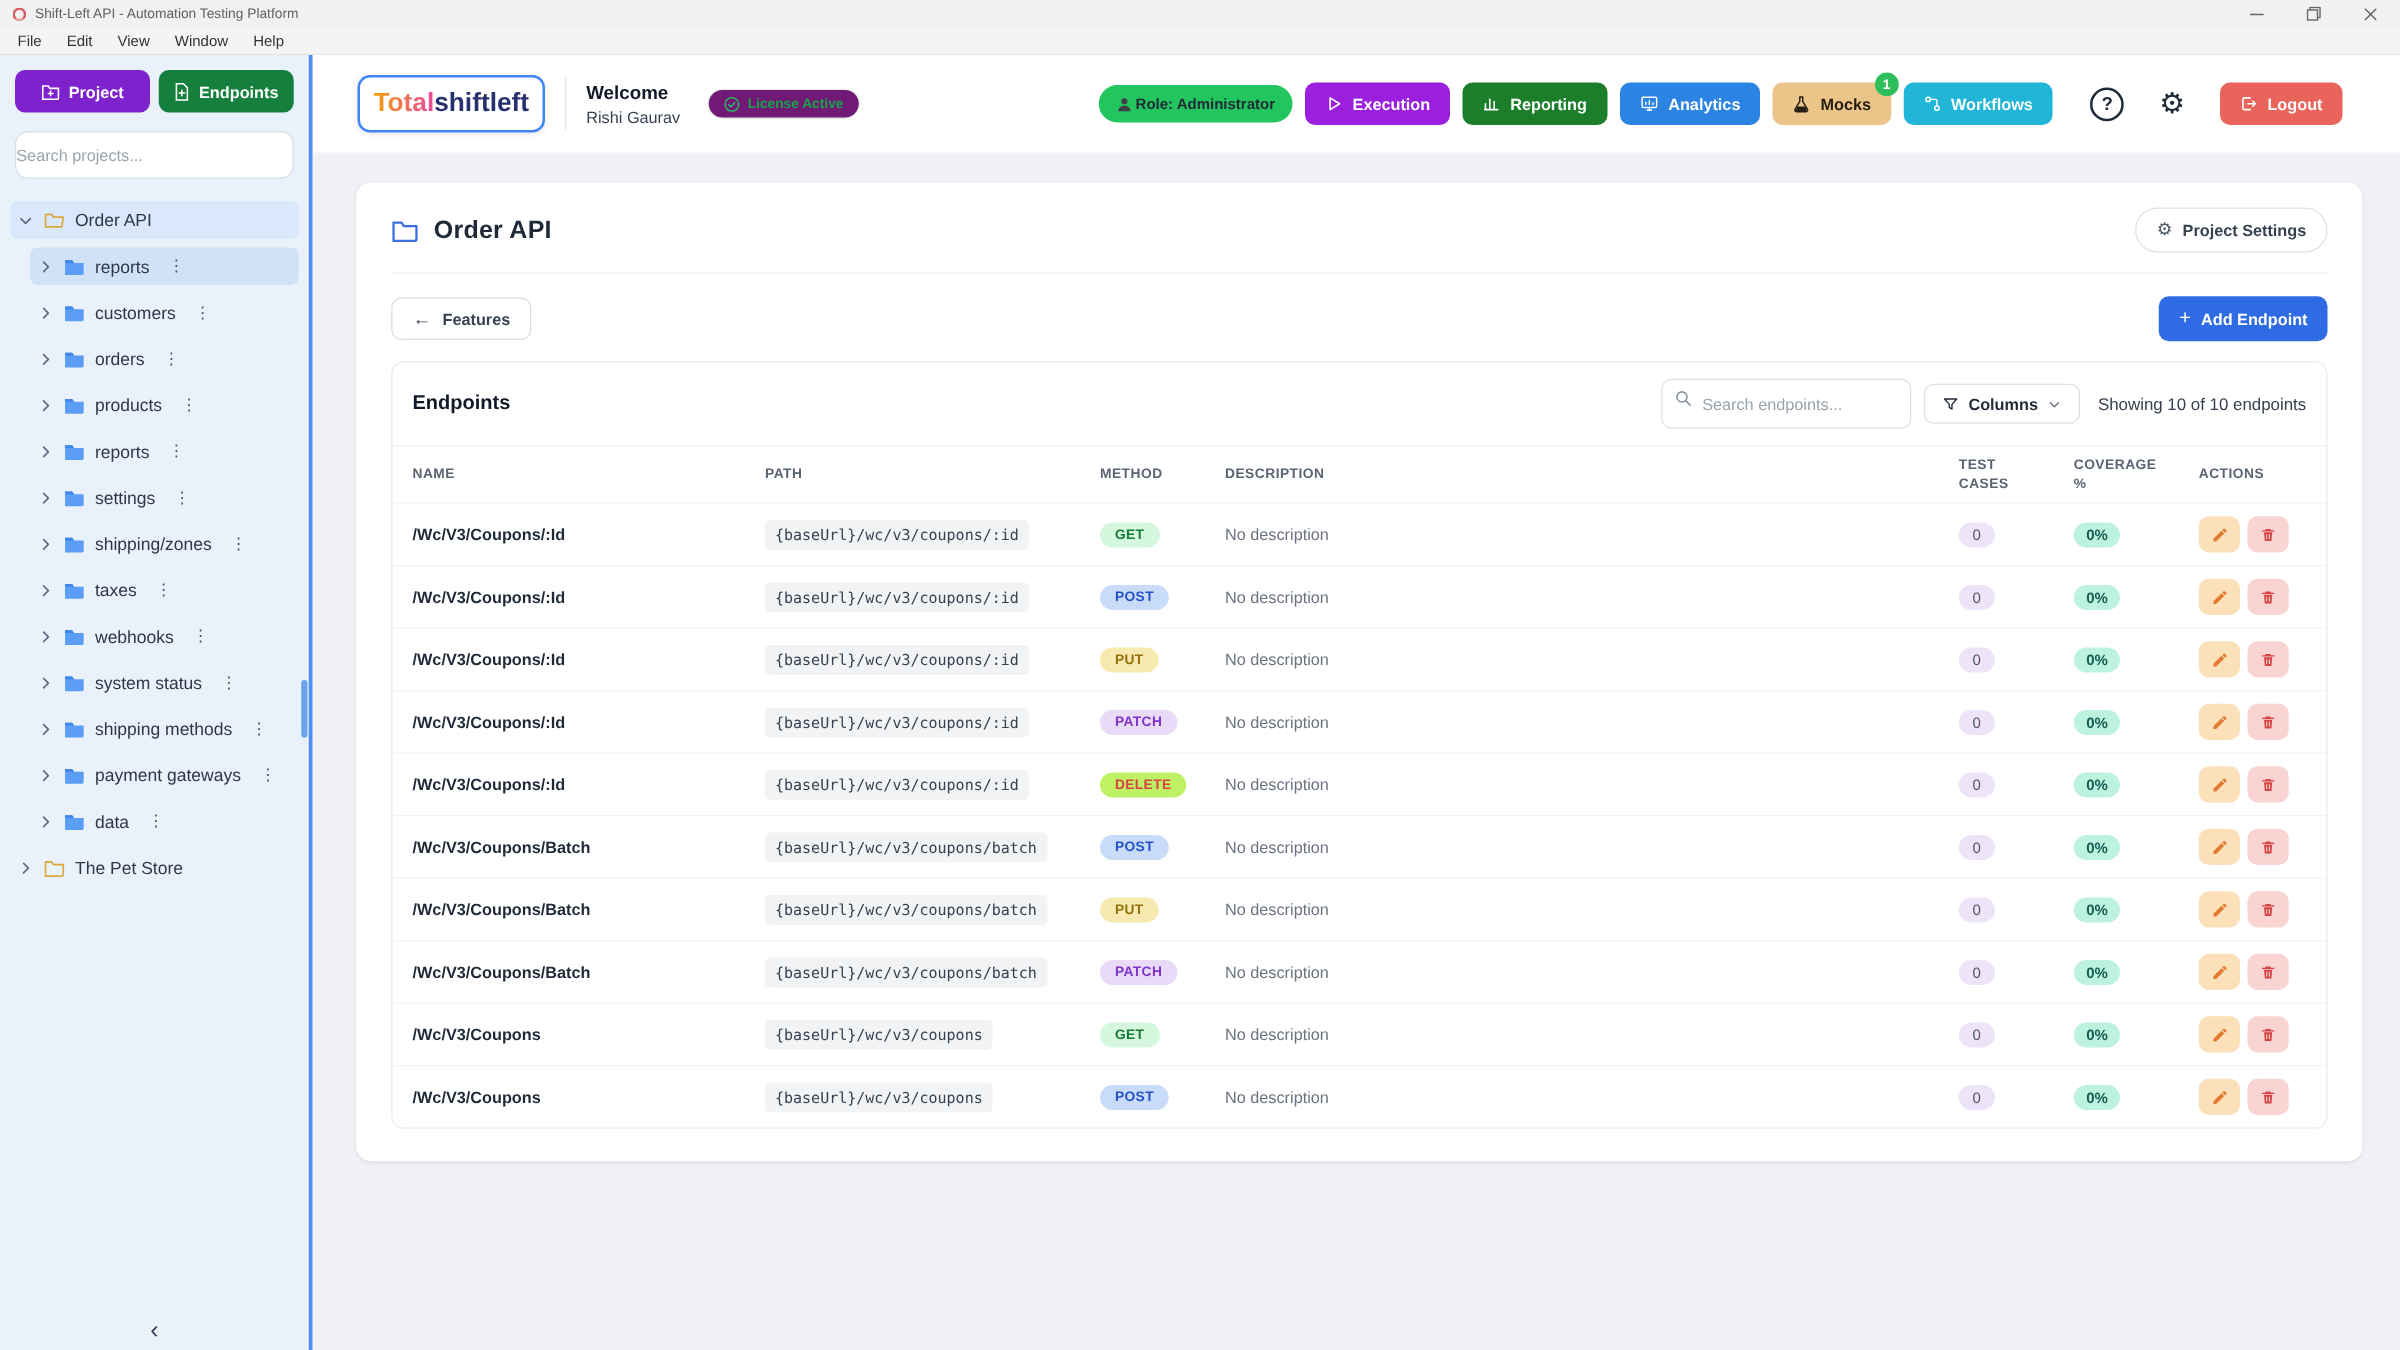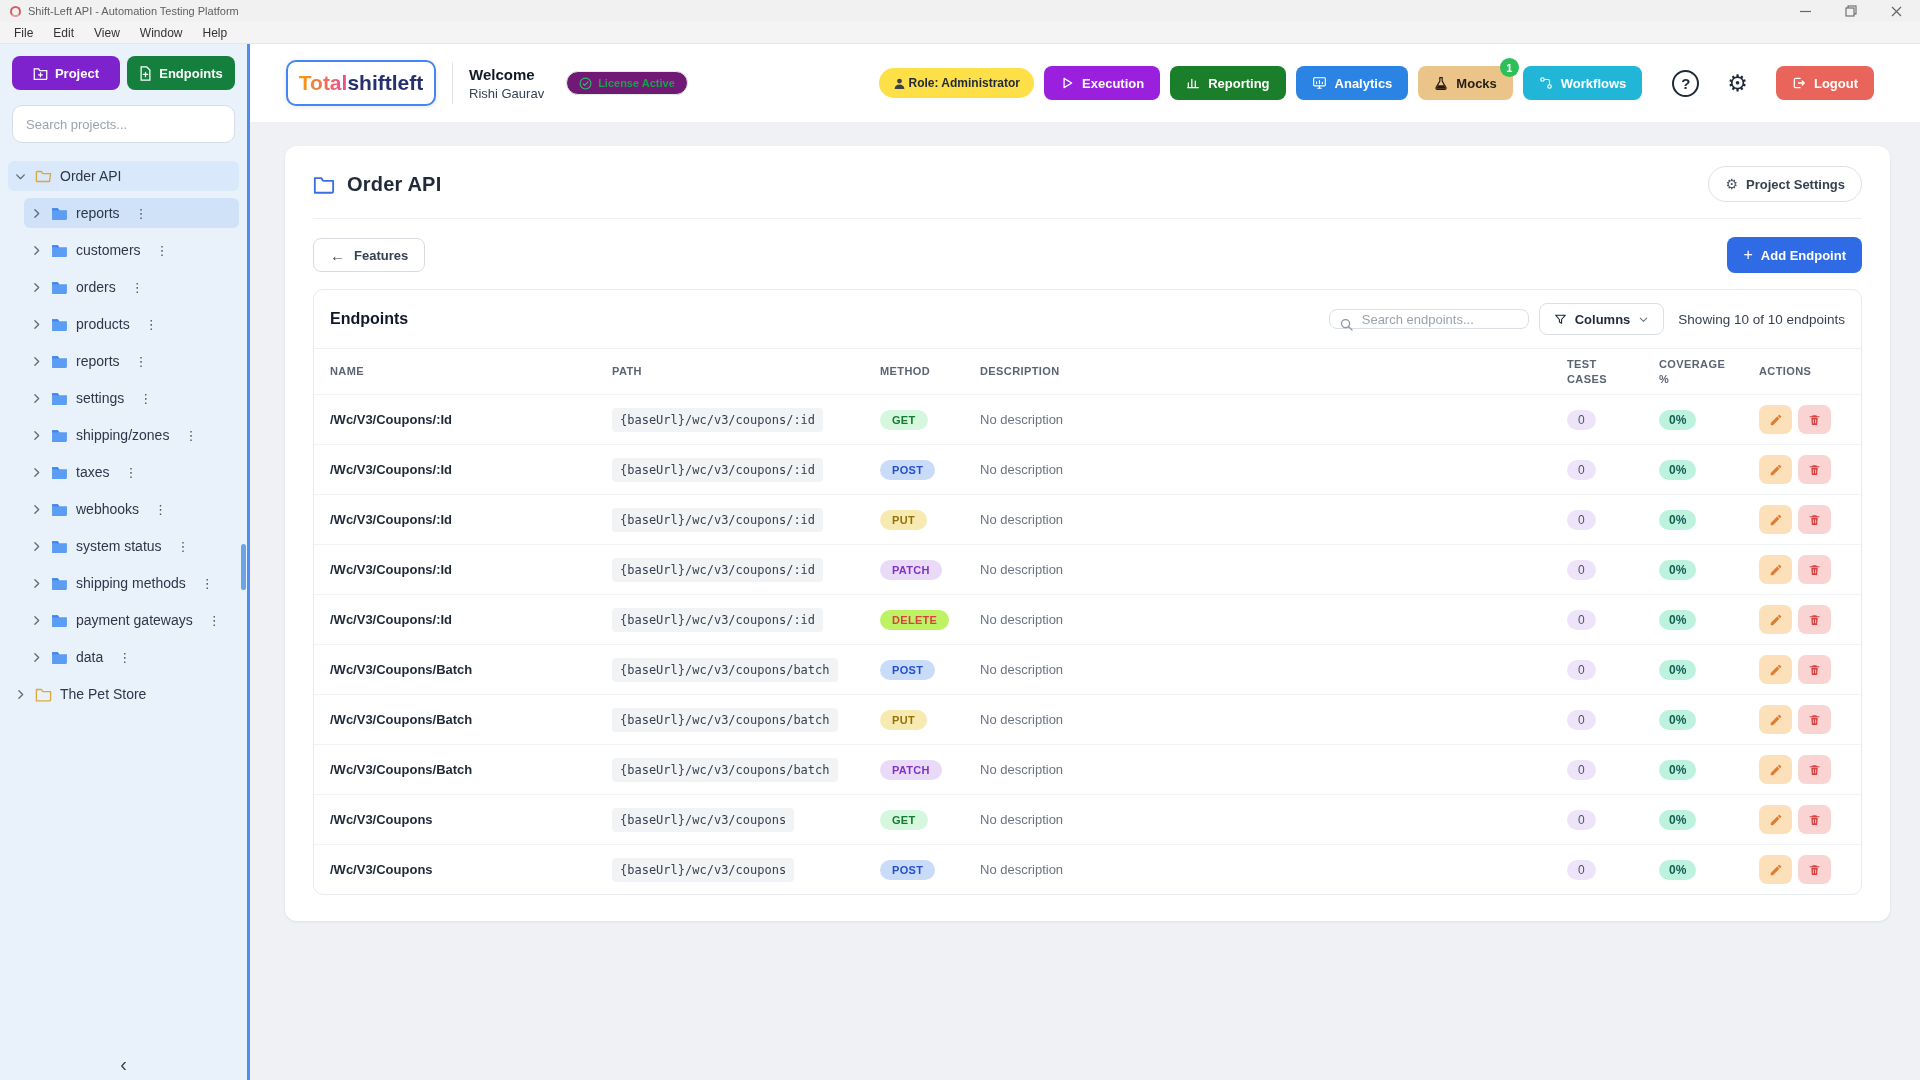--- a/index.html
+++ b/index.html
@@ -17,21 +17,21 @@
   
   .app { display:flex; height:1036px; }
 
   
   .sidebar { width:250px; flex-shrink:0; background:#e9f1fb; position:relative; border-right:3px solid #4f8ef0; }
   .side-buttons { display:flex; gap:7px; padding:12px 12px 0; }
   .side-btn { flex:1; height:34px; border:none; border-radius:8px; color:#fff; font-weight:700; font-size:13px; display:flex; align-items:center; justify-content:center; gap:7px; cursor:pointer; font-family:inherit; }
   .btn-project { background:#7e22ce; }
   .btn-endpoints { background:#15803d; }
   .side-search { margin:15px 12px 0; }
-  .side-search input { width:100%; height:38px; border:1px solid #d5dde6; border-radius:10px; background:#fff; padding:0 13px; font-size:13px; color:#334; font-family:inherit; }
+  .side-search input { width:100%; height:38px; border:1px solid #d5dde6; border-radius:10px; background:#fff; padding:0 0; font-size:13px; color:#334; font-family:inherit; }
   .side-search input::placeholder { color:#9aa3ad; }
   .tree { margin-top:18px; font-size:14px; color:#2d3748; }
   .tree-row { display:flex; align-items:center; height:30px; margin:7px 8px 0; padding:0 6px; border-radius:6px; gap:8px; cursor:pointer; }
   .tree-row.child { margin-left:24px; }
   .tree-row.rootsel { background:#d9e8fa; }
   .tree-row.selected { background:#cfe2f8; }
   .chev { width:13px; height:13px; flex-shrink:0; }
   .chev.down { transform:rotate(90deg); }
   .folder-svg { width:17px; height:15px; flex-shrink:0; }
   .tree-label { white-space:nowrap; }
@@ -43,21 +43,21 @@
   .main { flex:1; display:flex; flex-direction:column; background:#eff1f4; min-width:0; }
   .topbar { height:78px; background:#fff; display:flex; align-items:center; padding:0 46px 0 36px; gap:16px; }
   .logo-box { width:150px; height:46px; border:2px solid #4285f4; border-radius:10px; display:flex; align-items:center; justify-content:center; background:#fff; box-shadow:0 1px 5px rgba(0,0,0,.10); font-size:21px; font-weight:700; flex-shrink:0; }
   .logo-total { background:linear-gradient(90deg,#f59e0b,#ec4899); -webkit-background-clip:text; background-clip:text; color:transparent; }
   .logo-shift { color:#27306e; }
   .topbar-divider { width:1px; height:42px; background:#e2e5ea; }
   .welcome { font-size:15px; font-weight:700; color:#111827; }
   .username { font-size:13px; color:#374151; margin-top:3px; }
   .license-pill { display:flex; align-items:center; gap:6px; border:1px solid #e1eee4; background:#701a75; color:#16a34a; font-size:11px; font-weight:700; height:24px; padding:0 12px; border-radius:13px; margin-left:6px; }
   .topbar-right { margin-left:auto; display:flex; align-items:center; gap:10px; }
-  .role-pill { background:#fde047; height:30px; border-radius:16px; display:flex; align-items:center; gap:2px; padding:0 14px; font-size:12px; font-weight:600; color:#1f2937; }
+  .role-pill { background:#22c55e; height:30px; border-radius:16px; display:flex; align-items:center; gap:2px; padding:0 14px; font-size:12px; font-weight:600; color:#1f2937; }
   .nav-btn { height:34px; border-radius:8px; border:none; color:#fff; font-weight:700; font-size:13px; display:flex; align-items:center; gap:8px; padding:0 16px; cursor:pointer; font-family:inherit; }
   .nav-mocks { color:#241d10; position:relative; }
   .mocks-badge { position:absolute; top:-8px; right:-6px; width:19px; height:19px; border-radius:50%; background:#2fbf5a; color:#fff; font-size:11px; font-weight:700; display:flex; align-items:center; justify-content:center; }
   .help-btn { width:27px; height:27px; border-radius:50%; border:2px solid #1f2937; color:#1f2937; font-weight:700; font-size:15px; display:flex; align-items:center; justify-content:center; margin-left:20px; background:transparent; cursor:pointer; }
   .gear-btn { font-size:23px; color:#1f2937; margin-left:18px; background:none; border:none; line-height:1; cursor:pointer; font-family:"DejaVu Sans",sans-serif; }
   .logout-btn { background:#e9655b; height:34px; border-radius:8px; color:#fff; font-weight:700; font-size:13px; display:flex; align-items:center; gap:8px; padding:0 16px; border:none; margin-left:18px; cursor:pointer; font-family:inherit; }
 
   .content { flex:1; padding:24px 30px 0 35px; }
   .page-card { background:#fff; border-radius:12px; box-shadow:0 1px 3px rgba(16,24,40,.08); padding:20px 28px 26px; }
   .page-head { display:flex; align-items:center; justify-content:space-between; padding-bottom:16px; border-bottom:1px solid #eef0f3; }
@@ -69,21 +69,21 @@
   .features-btn { display:flex; align-items:center; gap:9px; height:34px; padding:0 16px; border:1px solid #d8dce1; border-radius:8px; background:#fff; font-size:13px; font-weight:600; color:#374151; cursor:pointer; font-family:inherit; }
   .arrow-left { font-size:15px; color:#374151; }
   .add-endpoint-btn { display:flex; align-items:center; gap:8px; height:36px; padding:0 16px; border:none; border-radius:8px; background:#2f6be4; color:#fff; font-size:13px; font-weight:700; cursor:pointer; font-family:inherit; }
   .plus-glyph { font-size:16px; font-weight:400; }
 
   .endpoints-section { border:1px solid #e7eaee; border-radius:10px; overflow:hidden; }
   .section-head { display:flex; align-items:center; padding:13px 16px; }
   .section-title { font-size:16px; font-weight:700; color:#111827; }
   .section-right { margin-left:auto; display:flex; align-items:center; gap:10px; }
   .endpoint-search { position:relative; }
-  .endpoint-search input { height:20px; width:200px; border:1px solid #dadfe5; border-radius:8px; padding:0 10px 0 32px; font-size:13px; color:#334; font-family:inherit; }
+  .endpoint-search input { height:40px; width:200px; border:1px solid #dadfe5; border-radius:8px; padding:0 10px 0 32px; font-size:13px; color:#334; font-family:inherit; }
   .endpoint-search input::placeholder { color:#9aa3ad; }
   .search-mag { position:absolute; left:10px; top:8px; }
   .columns-btn { display:flex; align-items:center; gap:8px; height:32px; padding:0 14px; border:1px solid #dadfe5; border-radius:8px; background:#fff; font-size:13px; font-weight:600; color:#1f2937; cursor:pointer; font-family:inherit; }
   .showing-text { font-size:13.5px; color:#374151; margin-left:4px; }
 
   .thead, .trow { display:grid; grid-template-columns:282px 268px 100px 1fr 92px 100px 86px; align-items:center; padding:0 16px; }
   .thead { height:46px; border-top:1px solid #eef0f3; }
   .th { font-size:11px; font-weight:700; color:#5a6472; letter-spacing:.4px; line-height:1.3; }
   .th .wrap { display:block; max-width:62px; }
   .trow { height:50px; border-top:1px solid #f1f3f5; }

